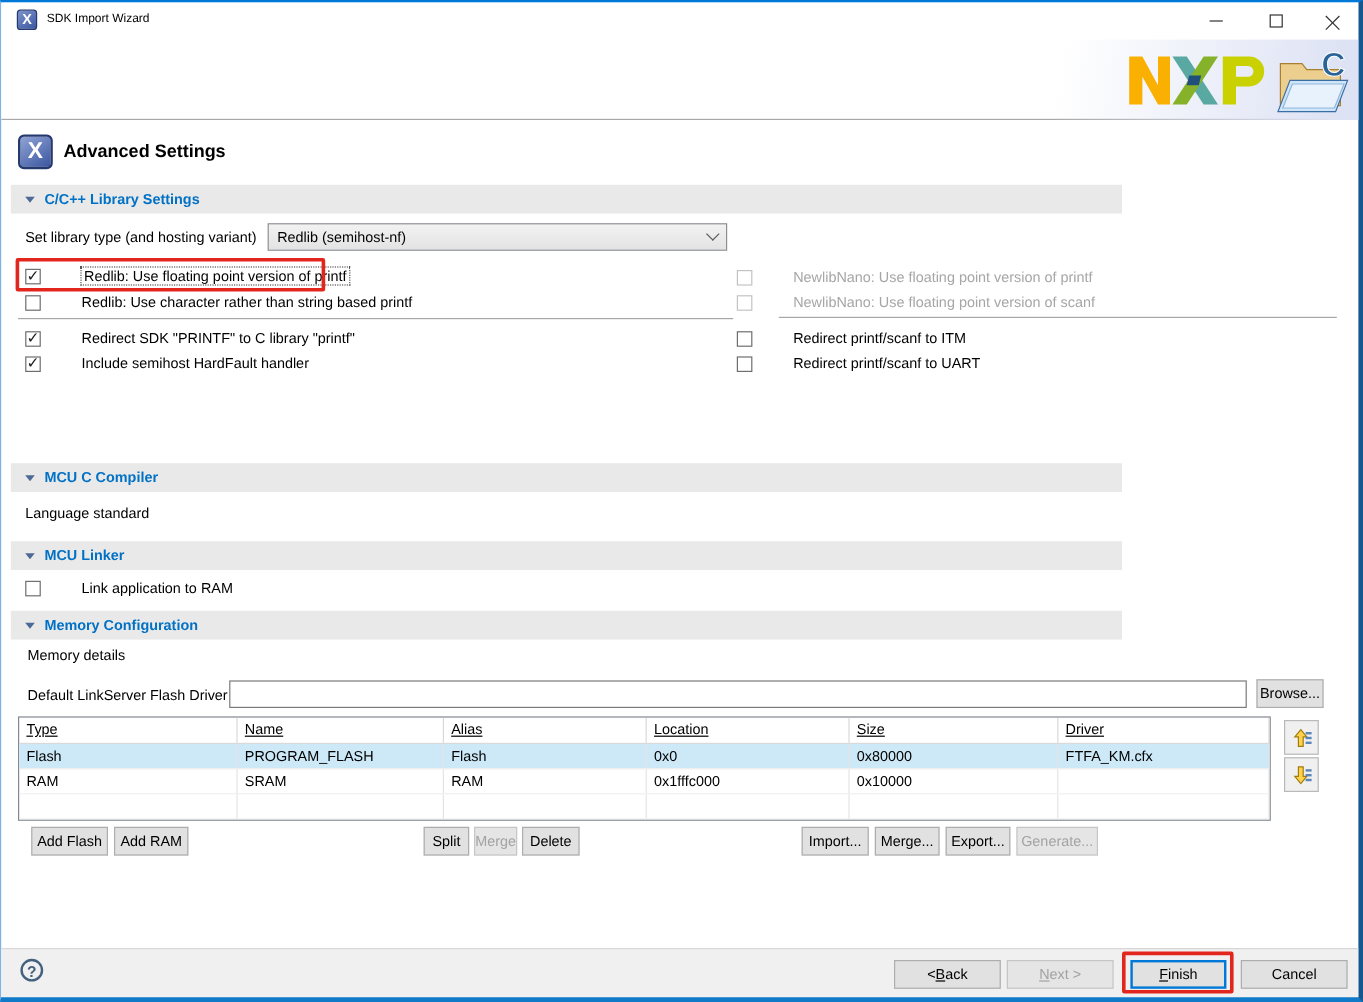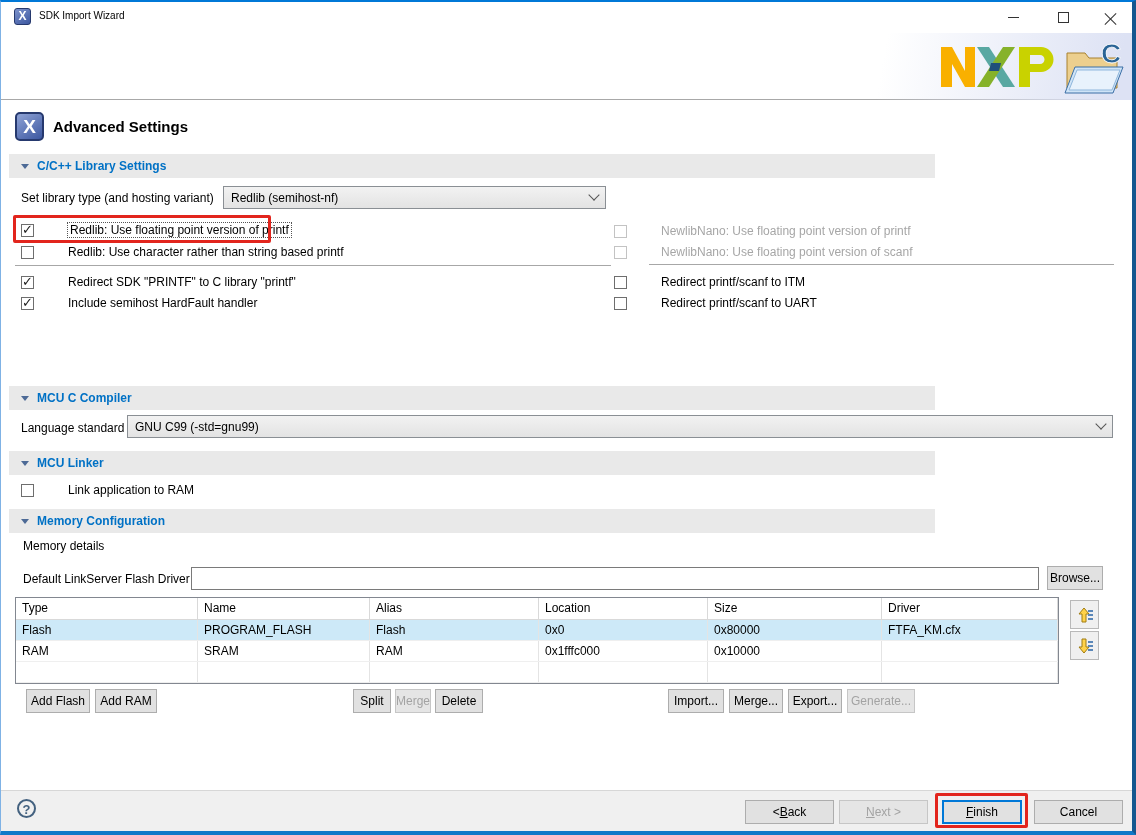--- a/index.html
+++ b/index.html
@@ -52,21 +52,21 @@
   .cb .box{width:13px;height:13px;background:#fff;border:1px solid #6e6e6e;margin-right:6px;
     position:relative;flex:0 0 13px;}
   .cb.checked .box::before{content:"\2713";position:absolute;left:0px;top:-3px;font-size:13px;font-weight:bold;color:#1a1a1a;}
   .cb.disabled{color:#a6a6a6;} .cb.disabled .box{border-color:#c3c3c3;}
   .cb .focusdot{outline:1px dotted #555;padding:0 2px;}
   .hsep{position:absolute;height:1px;background:#a7a7a7;}
   
   .memtable{position:absolute;left:14px;top:595px;width:1044px;height:87px;border:1px solid #828790;
     background:#fff;overflow:hidden;font-size:12px;}
   .mrow{display:grid;grid-template-columns:182px 172px 169px 169px 174px 1fr;height:21px;}
-  .mrow.head{height:22px;border-bottom:1px solid #d9d9d9;}
+  .mrow.head{height:22px;border-bottom:1px solid #d9d9d9;text-decoration:underline;}
   .mrow .cell{padding:3px 0 0 6px;border-right:1px solid #e4e4e4;overflow:hidden;white-space:nowrap;}
   .mrow.head .cell{border-right:1px solid #d9d9d9;}
   .mrow.body{border-bottom:1px solid #efefef;}
   .mrow.selected{background:#cde9f8;}
   .mini{position:absolute;width:29px;height:29px;background:#f0f0f0;border:1px solid #b9b9b9;
     display:flex;align-items:center;justify-content:center;}
   
   .footer{position:absolute;left:0;top:788px;width:100%;height:41px;background:#f0f0f0;border-top:1px solid #d7d7d7;}
   .help{position:absolute;left:16px;top:8px;width:19px;height:19px;border:2px solid #43617f;border-radius:50%;
     color:#43617f;font-size:13px;font-weight:bold;text-align:center;line-height:17px;cursor:pointer;}
@@ -158,24 +158,20 @@
   <div class="cb" style="left:613px;top:293px;">
     <span class="box"></span>
     <span>Redirect printf/scanf to UART</span>
   </div>
 
   <div class="section-bar" style="top:384px;">
     <div class="tri"></div>
     <span class="section-title">MCU C Compiler</span>
   </div>
   <div class="lbl" style="left:20px;top:419px;">Language standard</div>
-  <div class="combo" style="left:126px;top:413px;width:986px;">
-    <span>GNU C99 (-std=gnu99)</span>
-    <span class="chev"></span>
-  </div>
 
   <div class="section-bar" style="top:449px;">
     <div class="tri"></div>
     <span class="section-title">MCU Linker</span>
   </div>
   <div class="cb" style="left:20px;top:480px;">
     <span class="box"></span>
     <span>Link application to RAM</span>
   </div>
 

